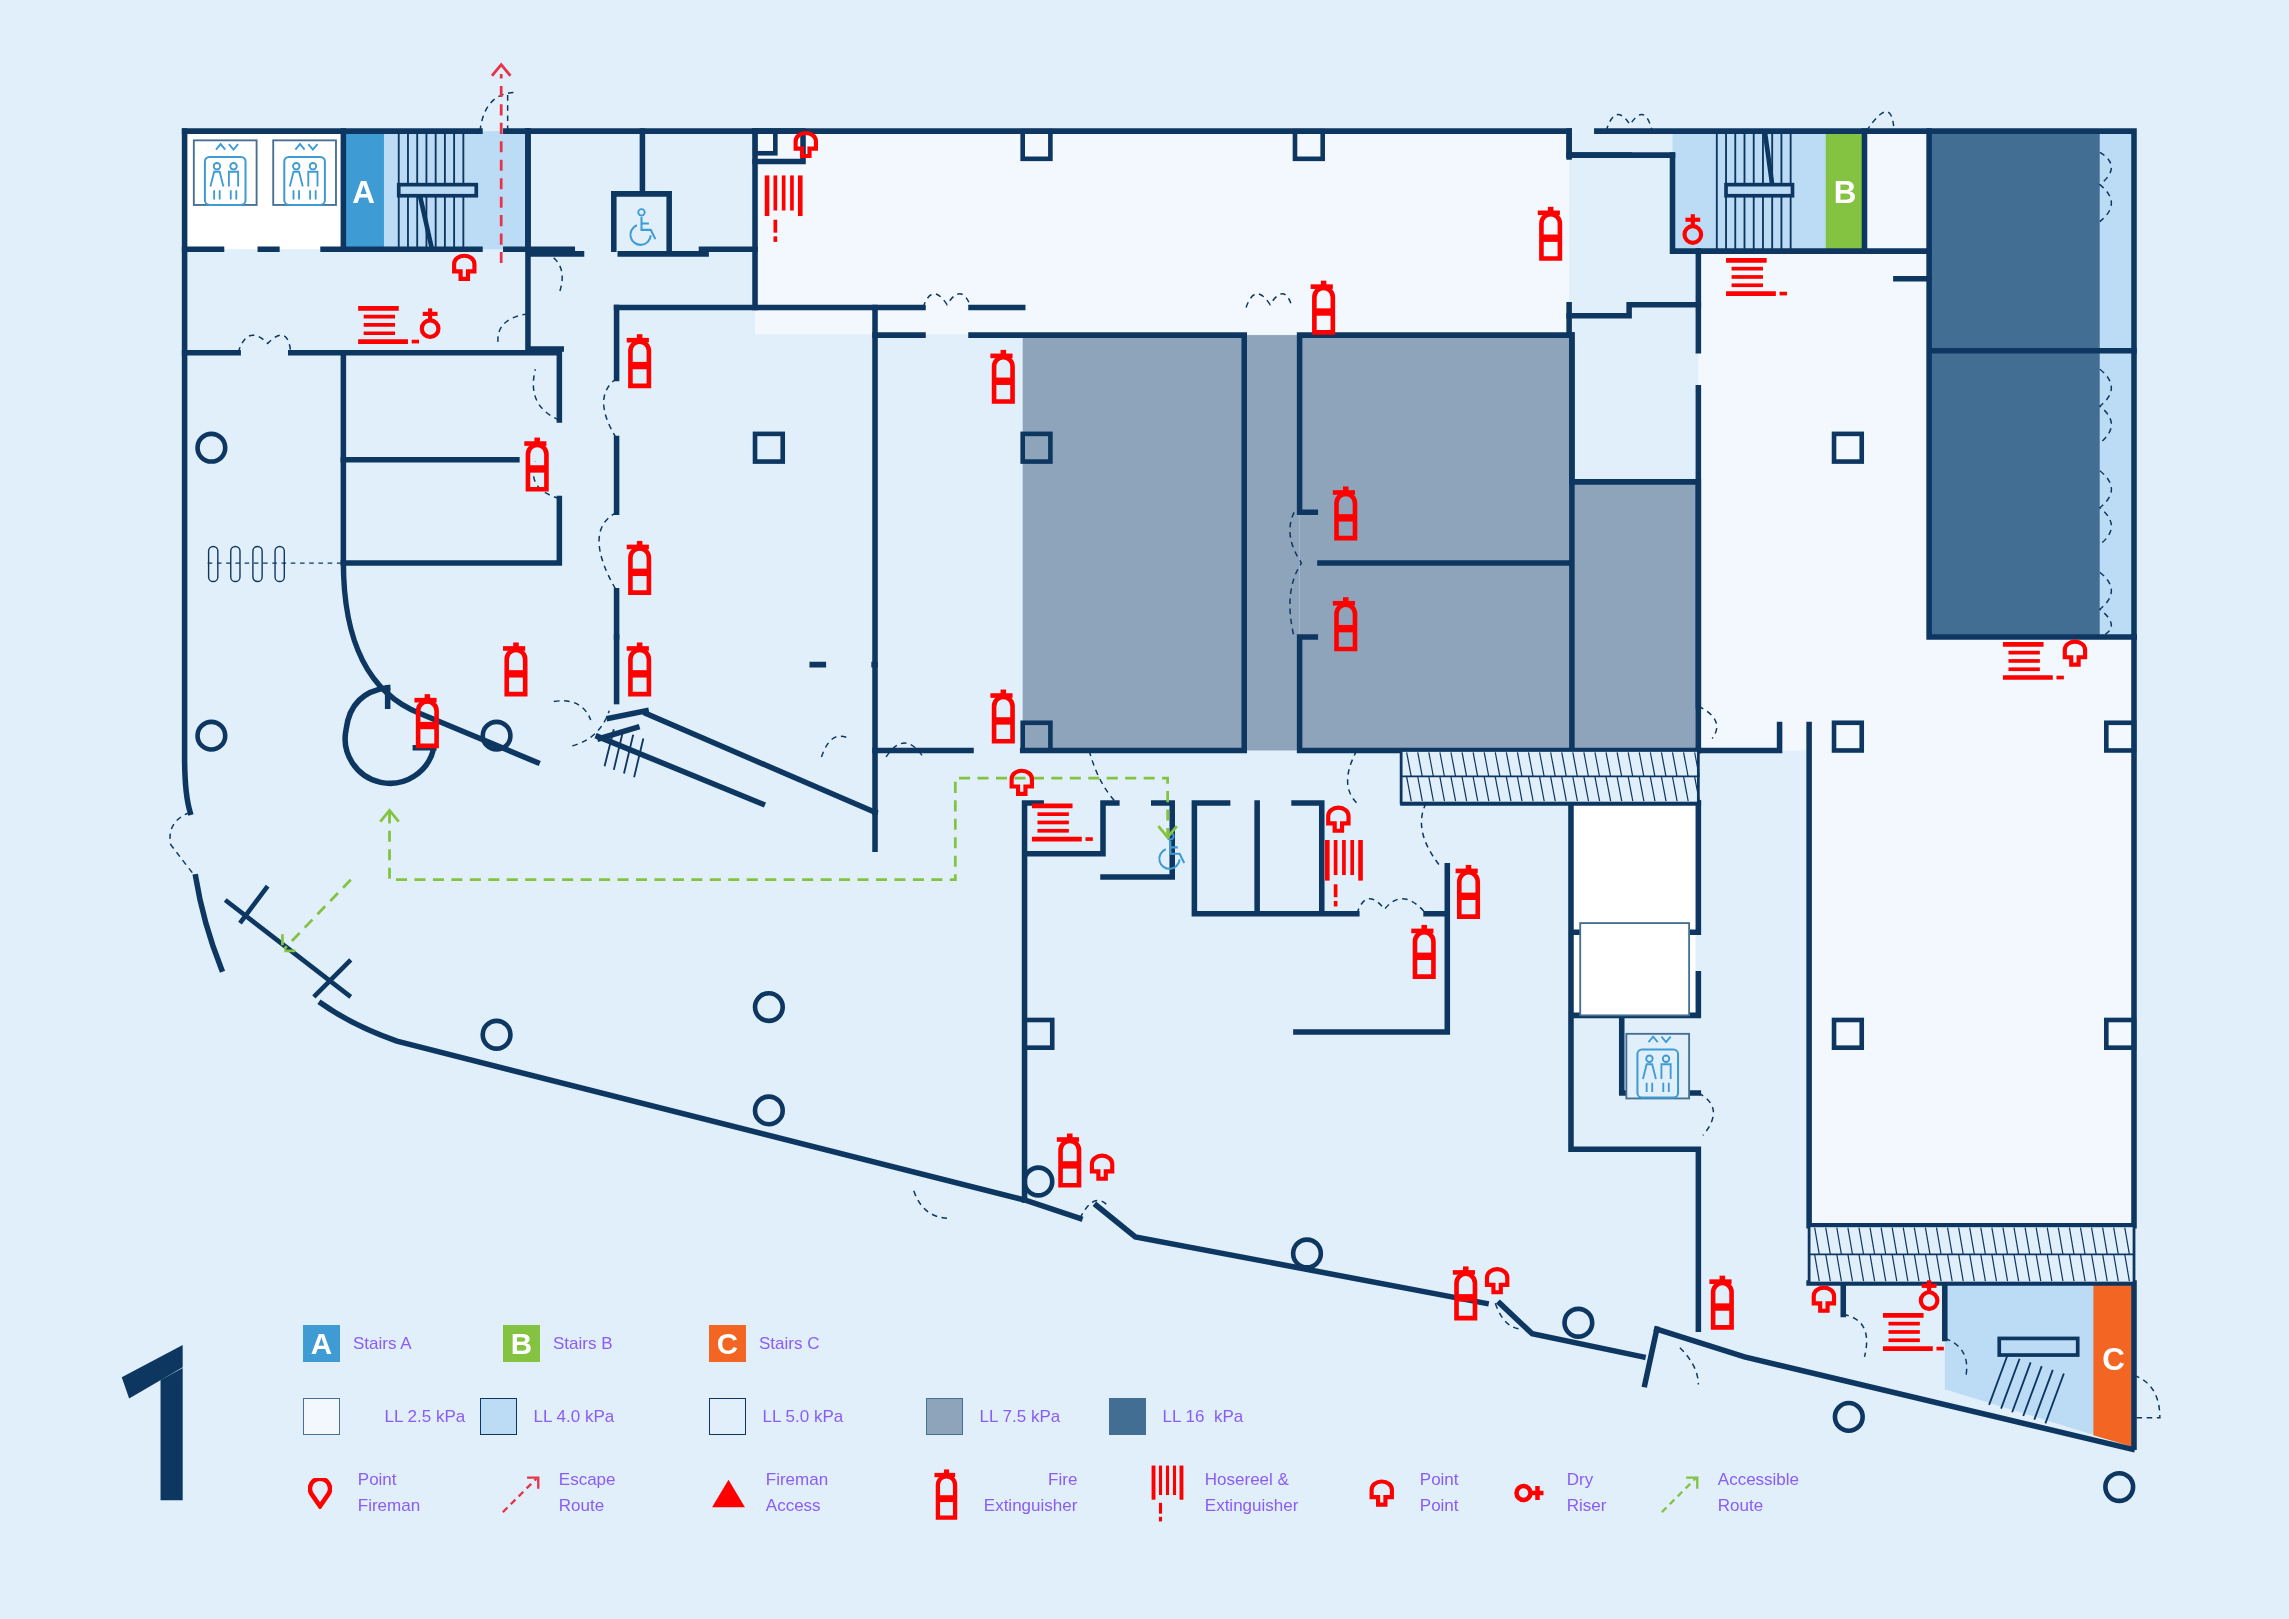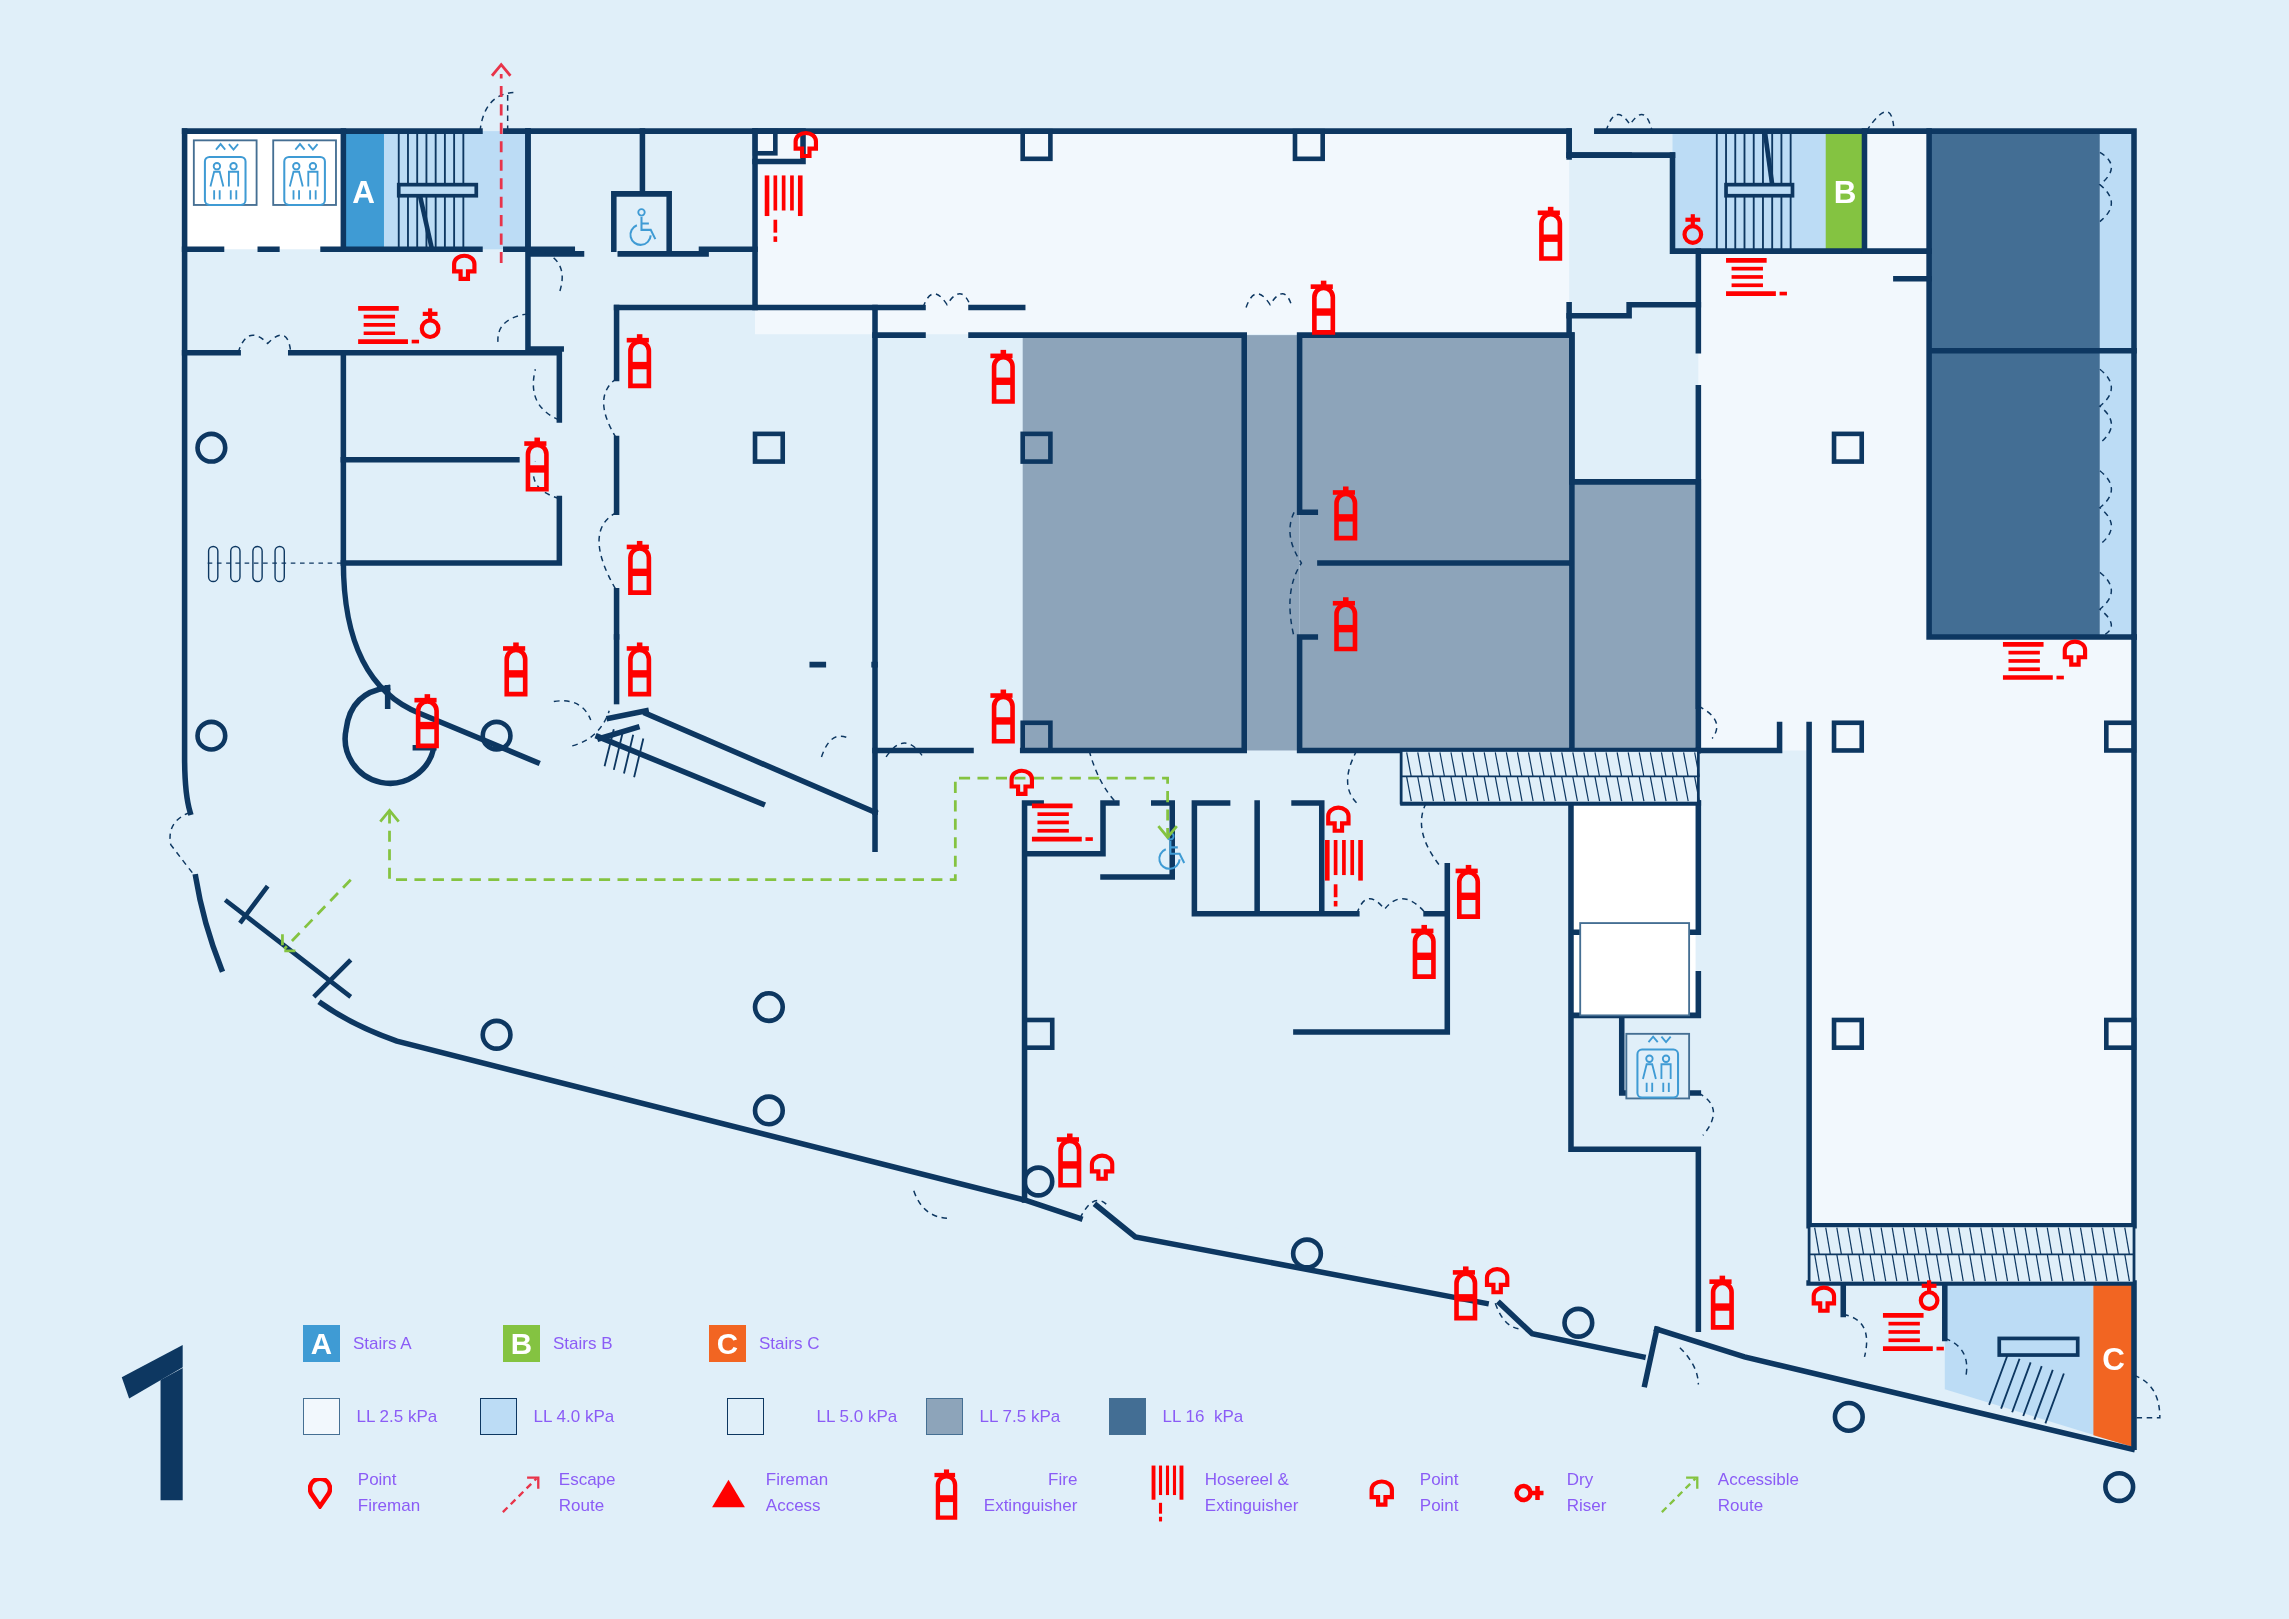--- a/index.html
+++ b/index.html
@@ -451,29 +451,29 @@
   </div>
   <div class="lg-item" style="left:503px;top:1325px;">
     <div class="lg-stair" style="background:#84c341">B</div>
     <span class="lg-text">Stairs B</span>
   </div>
   <div class="lg-item" style="left:709px;top:1325px;">
     <div class="lg-stair" style="background:#f26522">C</div>
     <span class="lg-text">Stairs C</span>
   </div>
 
-  <div class="lg-item" style="left:303px;top:1398px;">
+  <div class="lg-item" style="left:303px;top:1398px;gap:28px;">
     <div class="lg-swatch" style="background:#f2f8fd"></div>
     <span class="lg-text">LL 2.5 kPa</span>
   </div>
   <div class="lg-item" style="left:480px;top:1398px;">
     <div class="lg-swatch" style="background:#bcdcf5;border-color:#0d3761"></div>
     <span class="lg-text">LL 4.0 kPa</span>
   </div>
-  <div class="lg-item" style="left:727px;top:1398px;gap:36px;">
+  <div class="lg-item" style="left:709px;top:1398px;">
     <div class="lg-swatch" style="background:#e0eff9;border-color:#0d3761"></div>
     <span class="lg-text">LL 5.0 kPa</span>
   </div>
   <div class="lg-item" style="left:926px;top:1398px;">
     <div class="lg-swatch" style="background:#8da4ba;border-color:#456f93"></div>
     <span class="lg-text">LL 7.5 kPa</span>
   </div>
   <div class="lg-item" style="left:1109px;top:1398px;">
     <div class="lg-swatch" style="background:#436e94"></div>
     <span class="lg-text" style="white-space:pre">LL 16  kPa</span>

